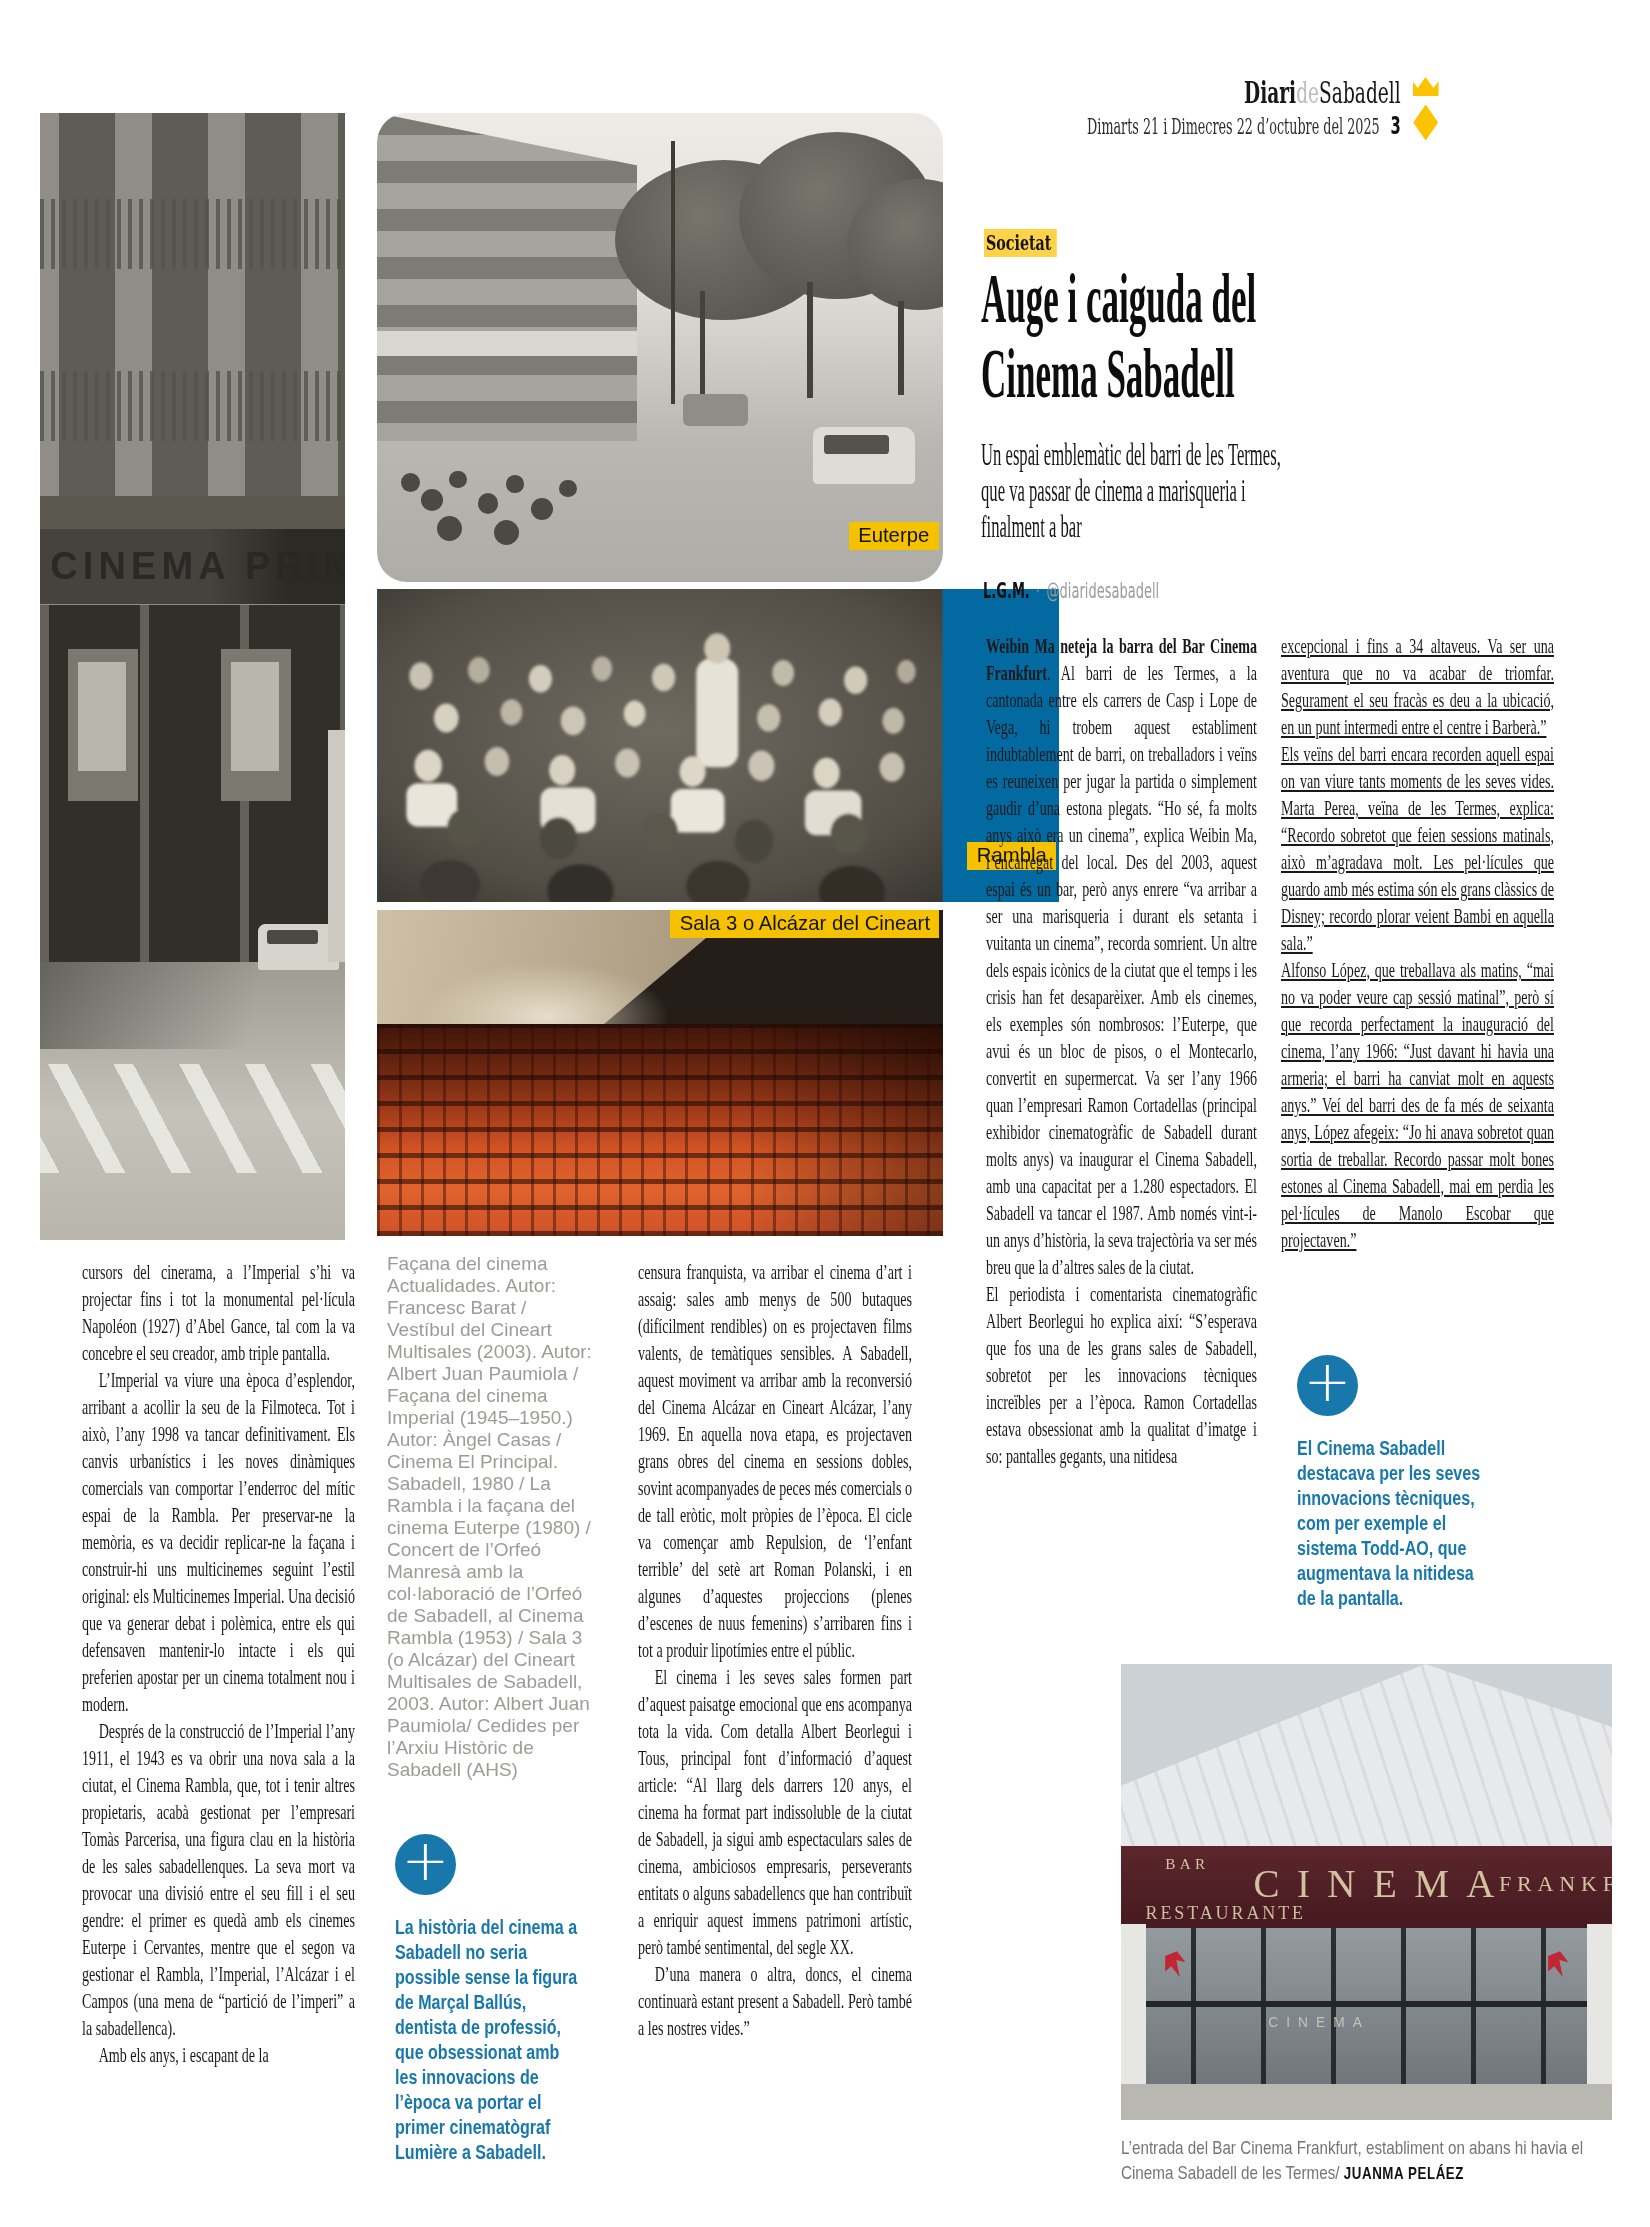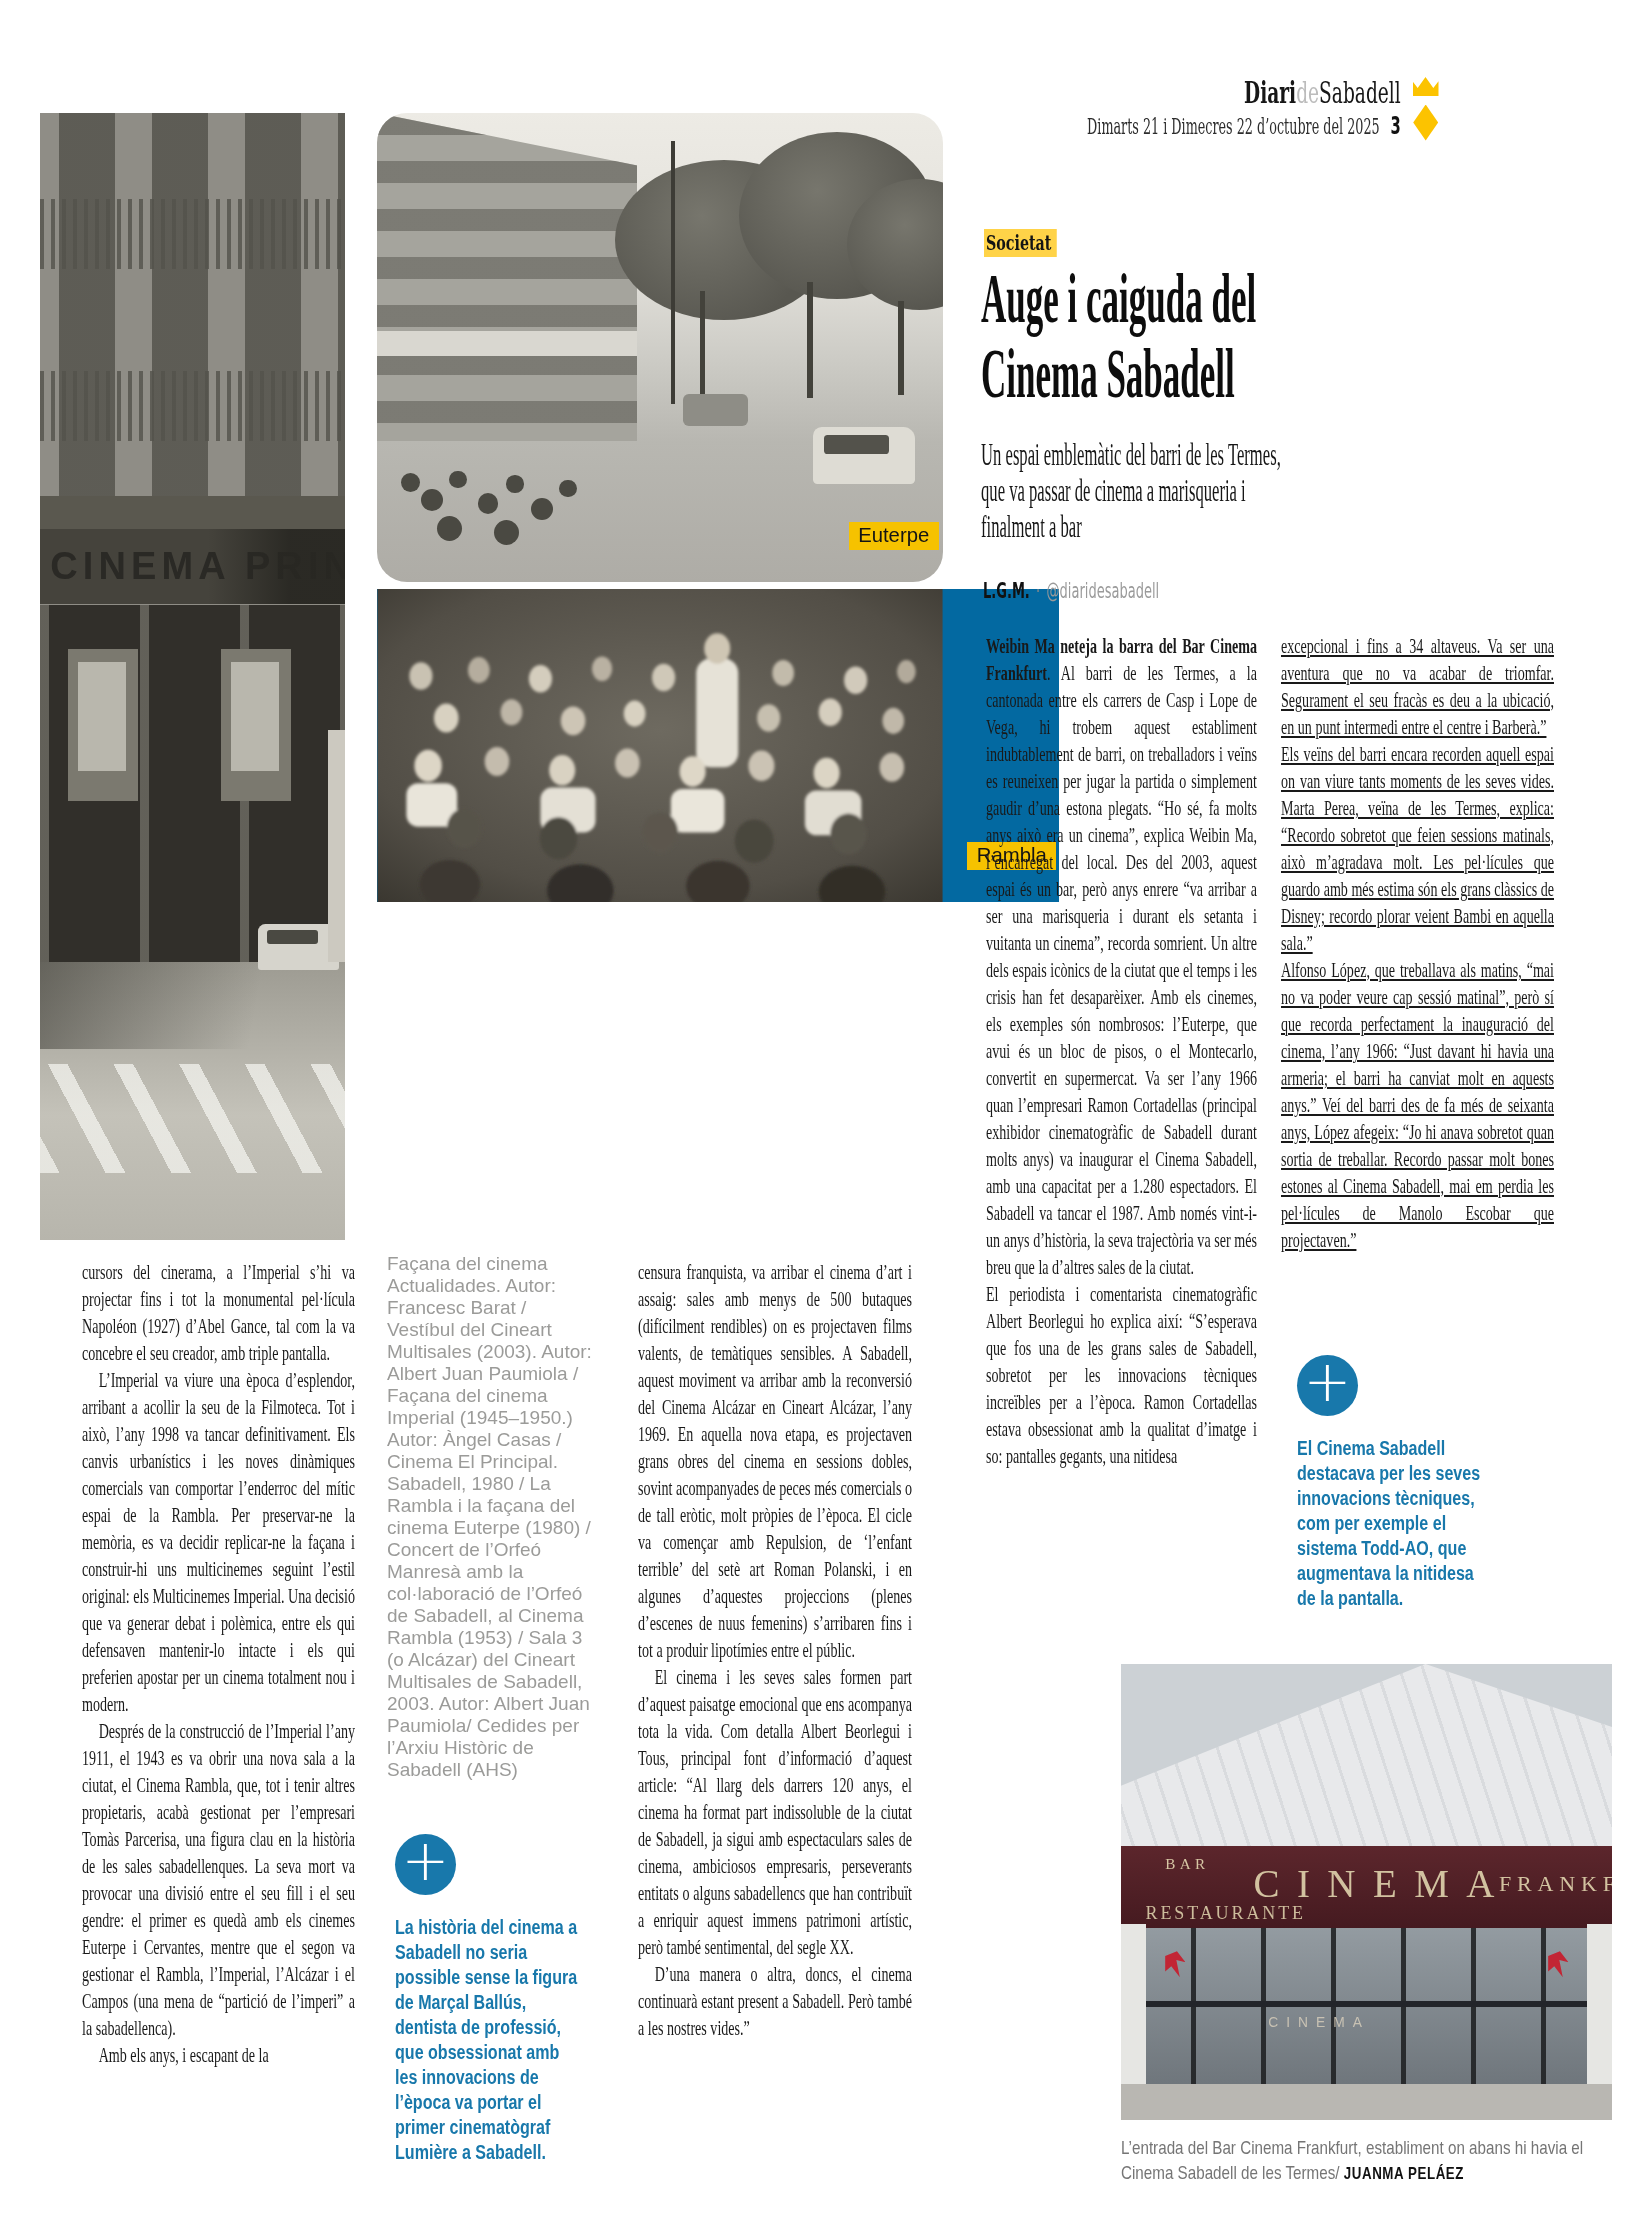--- a/index.html
+++ b/index.html
@@ -284,20 +284,26 @@
         <ellipse cx="650" cy="338" rx="25" ry="28" fill="#59554c"></ellipse>
         <ellipse cx="100" cy="408" rx="42" ry="34" fill="#3c3831"></ellipse>
           <ellipse cx="280" cy="416" rx="46" ry="36" fill="#332f29"></ellipse>
         <ellipse cx="470" cy="410" rx="44" ry="35" fill="#3a362f"></ellipse>
           <ellipse cx="655" cy="418" rx="46" ry="36" fill="#312d27"></ellipse>
       </g>
     </svg>
     <span class="plabel" style="right:2.9px;bottom:32px;">Rambla</span>
   </figure>
 
+  <figure class="ph-sala3">
+    <div class="s3-wall"></div>
+    <div class="s3-glow"></div>
+    <div class="s3-seats"></div>
+    <span class="plabel" style="right:3.6px;top:0;">Sala 3 o Alcázar del Cineart</span>
+  </figure>
 
   <div class="tag">Societat</div>
   <h1 class="headline" style="margin:0;">Auge i caiguda del
 Cinema Sabadell</h1>
   <h2 class="subtitle" style="margin:0;font-weight:400;">Un espai emblemàtic del barri de les Termes,
 que va passar de cinema a marisqueria i
 finalment a bar</h2>
   <div class="byline">
     <b>L.G.M.</b><span class="dot">·</span><span class="handle">@diaridesabadell</span>
   </div>

